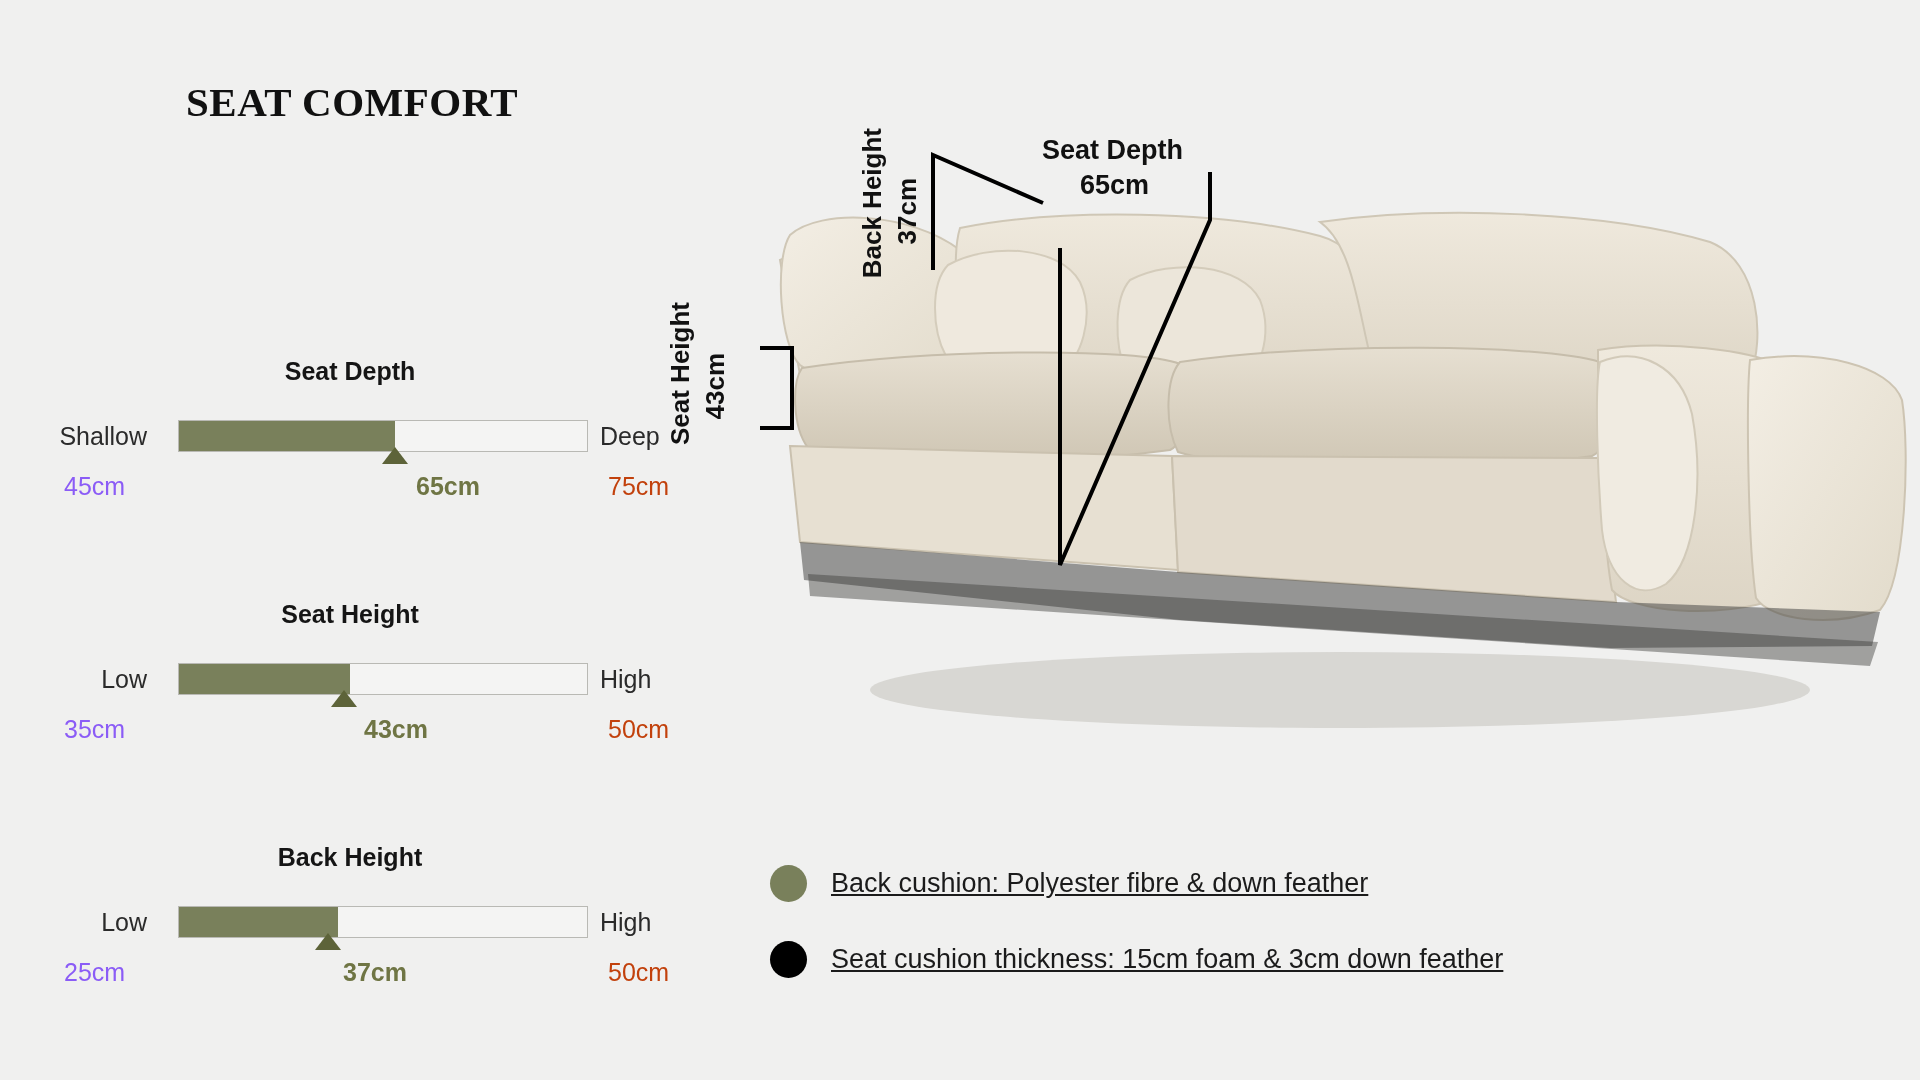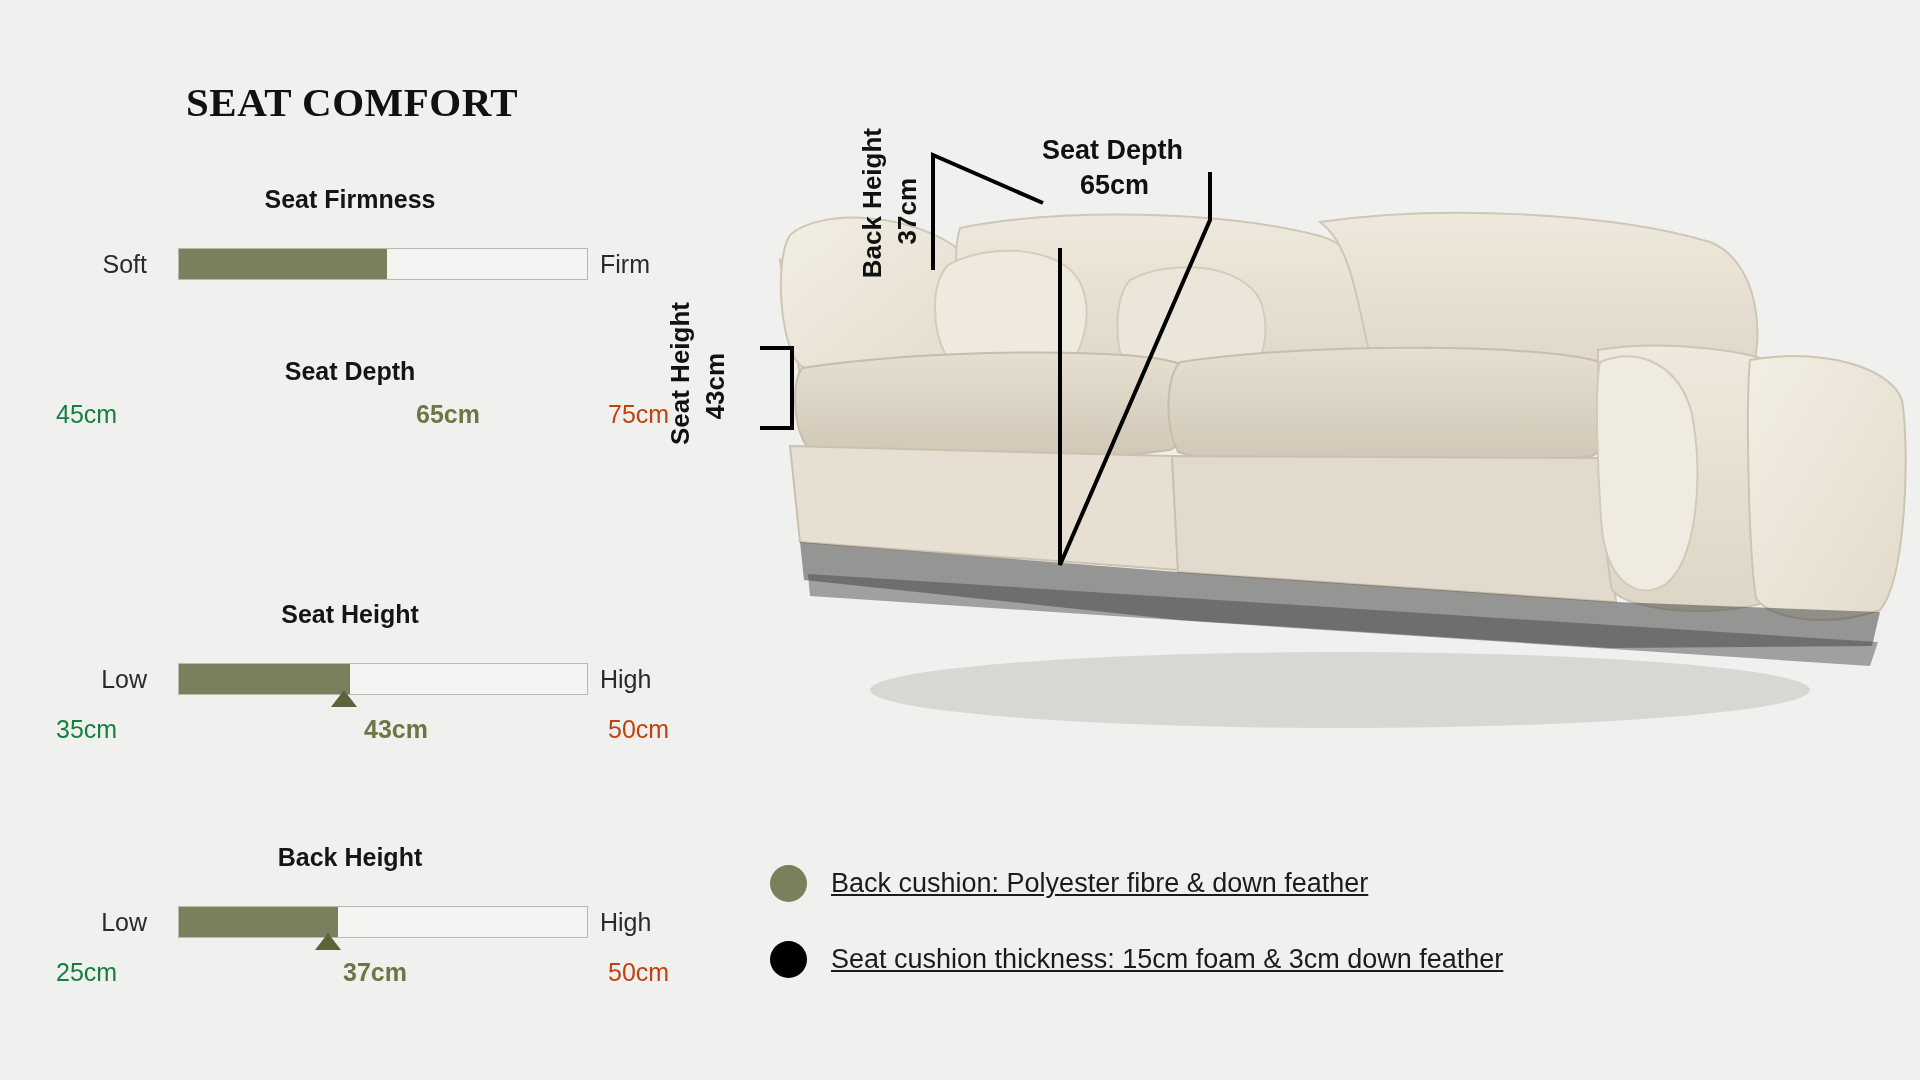--- a/index.html
+++ b/index.html
@@ -111,22 +111,22 @@
     position: relative;
     height: 40px;
     margin-top: 14px;
   }
   .scale-min, .scale-max, .scale-value {
     position: absolute;
     font-size: 25px;
     white-space: nowrap;
   }
   .scale-min {
-    left: 56px;
-    color: #15803d;
+    left: 64px;
+    color: #8b5cf6;
   }
   .scale-max {
     left: 608px;
     color: #c2410c;
   }
   .scale-value {
     font-weight: bold;
     color: #6f7544;
     transform: translateX(-50%);
   }
@@ -189,33 +189,31 @@
 </style>
 </head>
 <body>
 
 <div id="root">
 
   <div id="left-panel">
 
     <div id="page-title">SEAT COMFORT</div>
 
-    <div class="metric-block" style="top: 185px;">
-      <div class="metric-title">Seat Firmness</div>
-      <div class="slider-row">
-        <div class="slider-left-label">Soft</div>
-        <div class="slider-track">
-          <div class="slider-fill" style="width:51%"></div>
-        </div>
-        <div class="slider-right-label">Firm</div>
-      </div>
-    </div>
 
     <div class="metric-block" style="top: 357px;">
       <div class="metric-title">Seat Depth</div>
+      <div class="slider-row">
+        <div class="slider-left-label">Shallow</div>
+        <div class="slider-track">
+          <div class="slider-fill" style="width:53%"></div>
+        </div>
+        <div class="slider-marker" style="left: 395px;"></div>
+        <div class="slider-right-label">Deep</div>
+      </div>
       <div class="scale-row">
         <div class="scale-min">45cm</div>
         <div class="scale-value" style="left: 448px;">65cm</div>
         <div class="scale-max">75cm</div>
       </div>
     </div>
 
     <div class="metric-block" style="top: 600px;">
       <div class="metric-title">Seat Height</div>
       <div class="slider-row">

